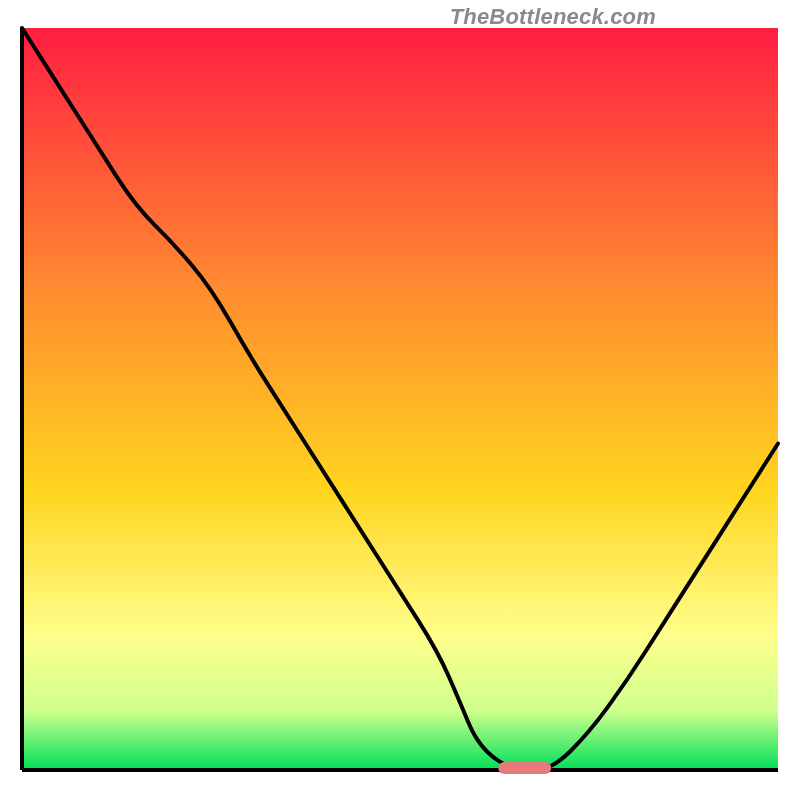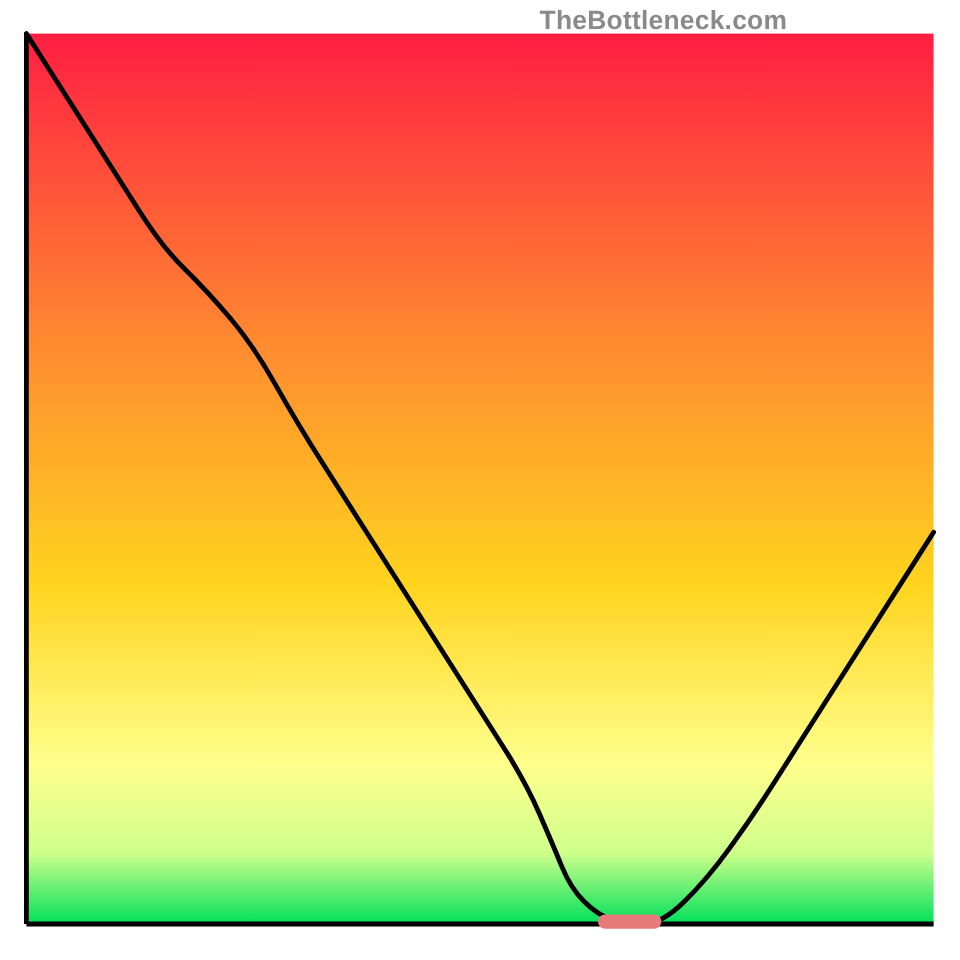--- a/index.html
+++ b/index.html
@@ -7,20 +7,21 @@
     padding: 0;
     width: 800px;
     height: 800px;
     overflow: hidden;
     background: #fff;
   }
   .container {
     position: relative;
     width: 668px;
     height: 800px;
+    font-style: italic;
   }
   svg {
     display: block;
   }
   .watermark {
     position: absolute;
     top: 4px;
     right: 12px;
     font-family: Arial, Helvetica, sans-serif;
     font-size: 22px;

